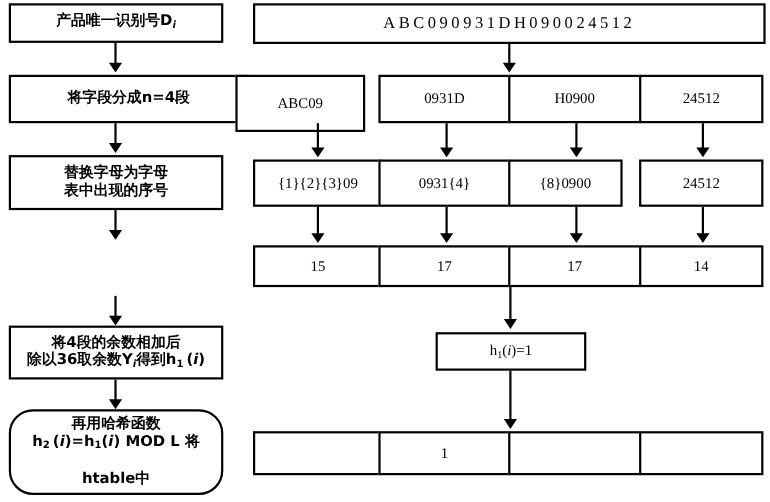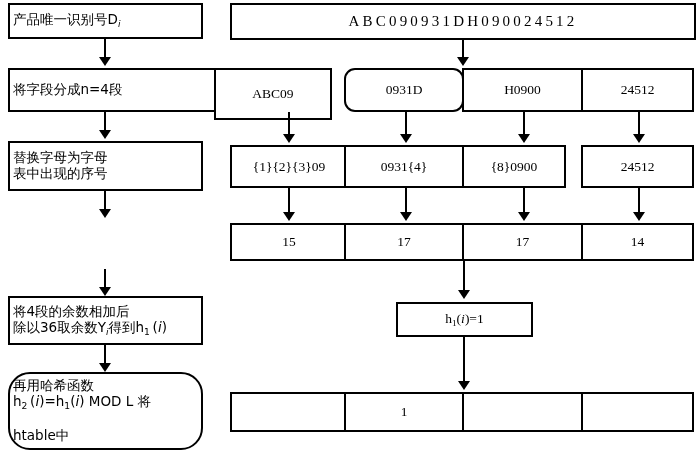--- a/index.html
+++ b/index.html
@@ -22,23 +22,25 @@
     height: 456px;
   }
   .box {
     position: absolute;
     box-sizing: border-box;
     border: 2px solid #000000;
     background: #ffffff;
     display: flex;
     align-items: center;
     justify-content: center;
+    text-align: center;
     line-height: 1.18;
     font-size: 13.5px;
     font-family: "Liberation Serif", "DejaVu Serif", serif;
+    font-weight: bold;
   }
   .box .inner {
     padding: 0 3px;
     width: 100%;
   }
   .cell {
     position: absolute;
     box-sizing: border-box;
     border: 2px solid #000000;
     background: #ffffff;
@@ -130,21 +132,21 @@
   <div class="cell" style="left:230px; top:3px; width:466px; height:37px;">
     <span class="idtext">ABC090931DH090024512</span>
   </div>
 
   <div class="line vline" style="left:462px; top:40px; height:19px;"></div>
   <div class="arrowhead" style="left:457px; top:57px;"></div>
 
   <div class="cell rowcell" style="left:214px; top:68px; width:118px; height:52px;">
     <span>ABC09</span>
   </div>
-  <div class="cell rowcell" style="left:346px; top:68px; width:120px; height:44px;border-radius:11px;">
+  <div class="cell rowcell" style="left:346px; top:68px; width:120px; height:44px;">
     <span>0931D</span>
   </div>
   <div class="cell rowcell" style="left:464px; top:68px; width:121px; height:44px;">
     <span>H0900</span>
   </div>
   <div class="cell rowcell" style="left:583px; top:68px; width:113px; height:44px;">
     <span>24512</span>
   </div>
 
   <div class="line vline" style="left:288px; top:112px; height:24px;"></div>

